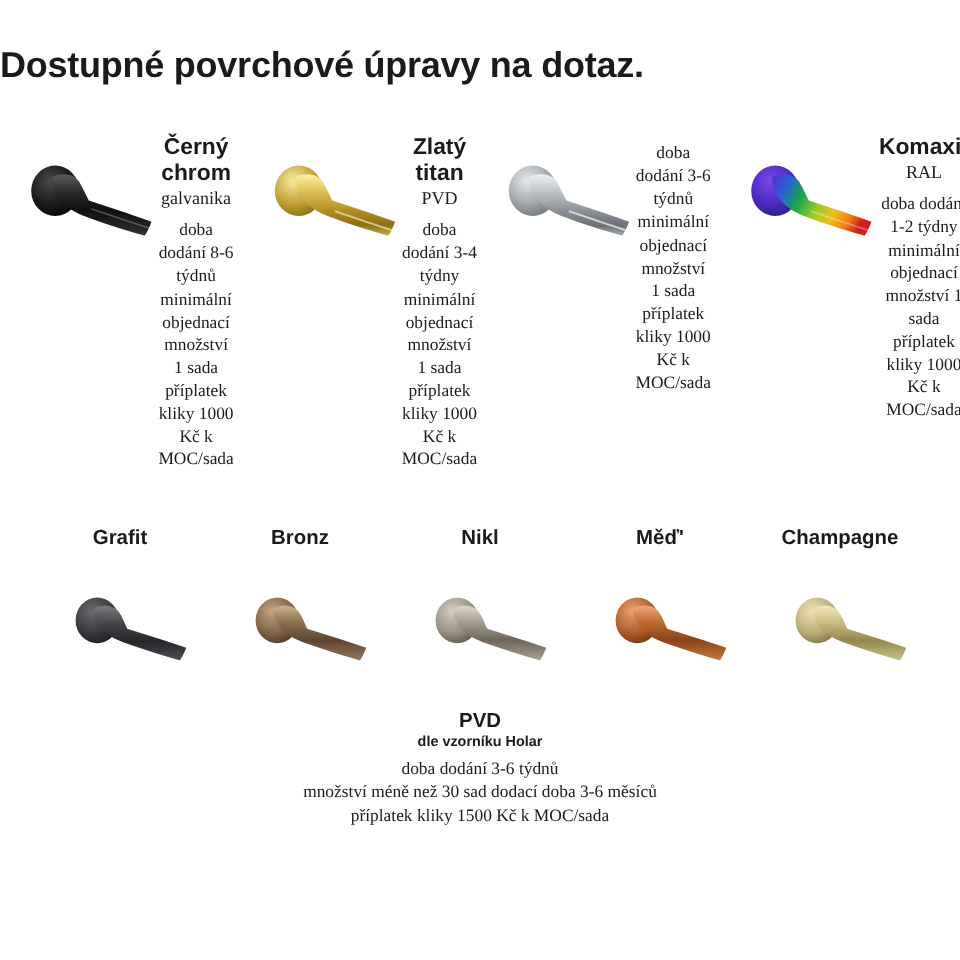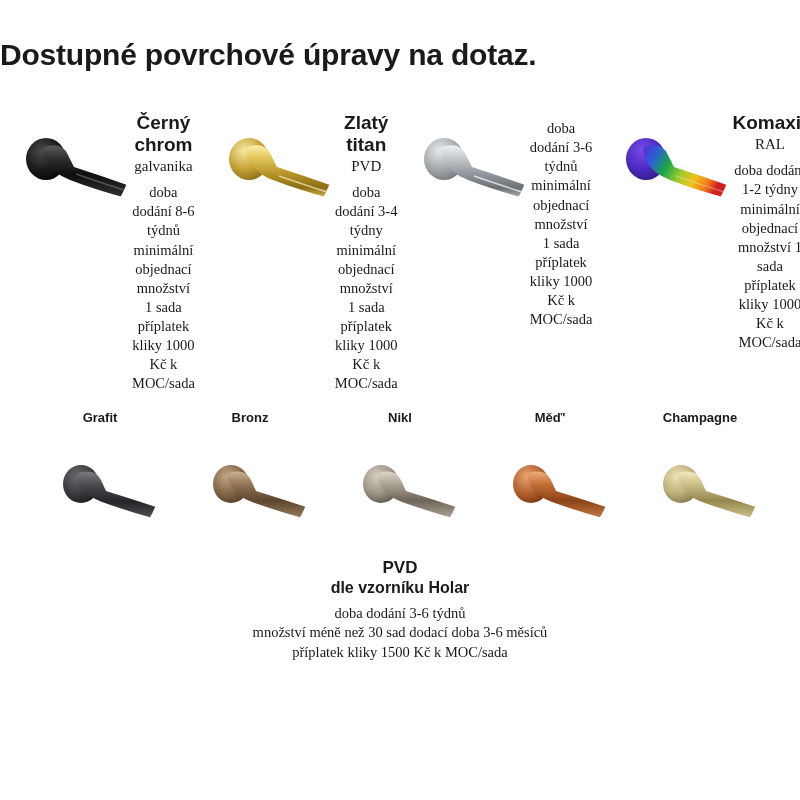--- a/index.html
+++ b/index.html
@@ -81,22 +81,23 @@
     justify-content: center;
     gap: 6px;
   }
   .pvd-item {
     width: 144px;
     text-align: center;
   }
   .pvd-label {
     font-family: "Liberation Sans", sans-serif;
     font-weight: bold;
-    font-size: 13px;
+    font-size: 17px;
     margin-bottom: 2px;
+    margin-top: 28px;
   }
   .pvd-circle-wrap {
     display: flex;
     justify-content: center;
   }
   .pvd-circle {
     width: 118px;
     height: 118px;
     border-radius: 50%;
     overflow: hidden;
@@ -109,21 +110,21 @@
   }
   .pvd-footer-title {
     font-family: "Liberation Sans", sans-serif;
     font-weight: bold;
     font-size: 17px;
     line-height: 1.25;
   }
   .pvd-footer-sub {
     font-family: "Liberation Sans", sans-serif;
     font-weight: bold;
-    font-size: 16px;
+    font-size: 12px;
     line-height: 1.25;
   }
   .pvd-footer-lines {
     font-size: 14.5px;
     line-height: 1.35;
     margin-top: 6px;
   }
 
   
   .handle-svg { display: block; width: 100%; height: 100%; }

